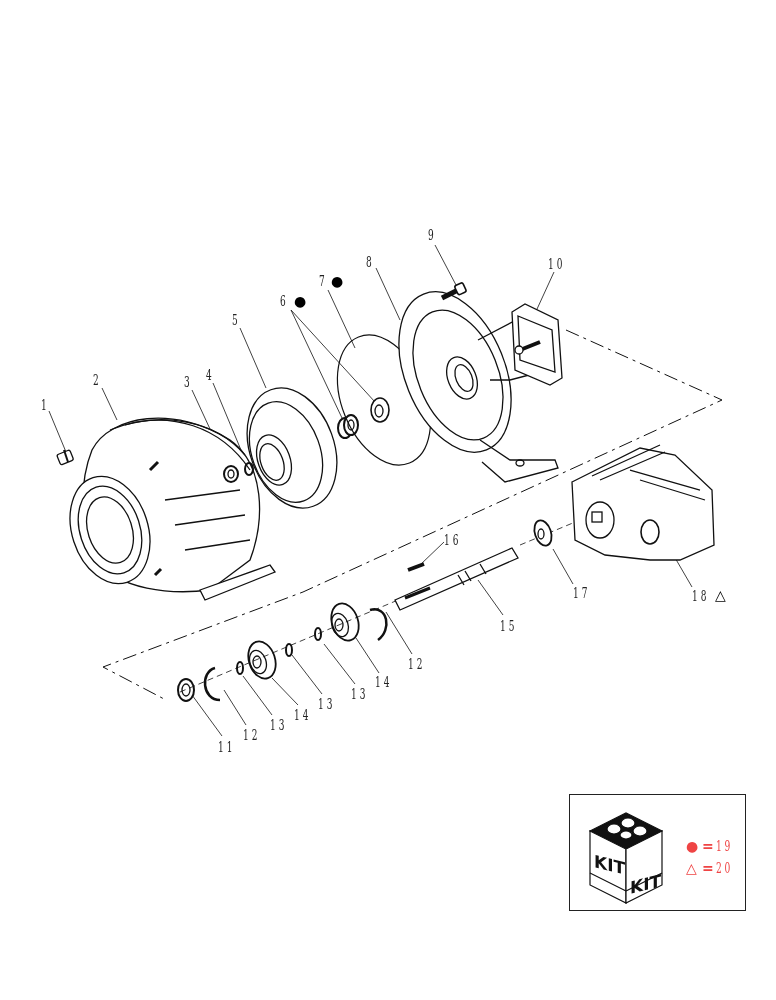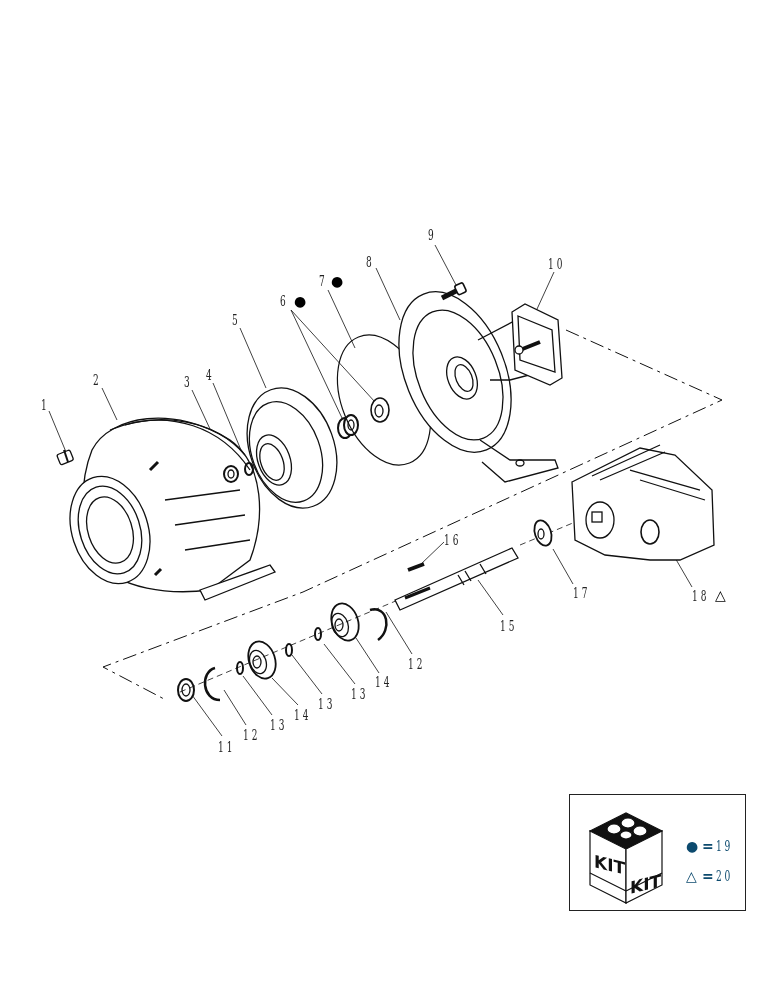--- a/index.html
+++ b/index.html
@@ -1,21 +1,21 @@
 <!DOCTYPE html>
 <html><head>
 <meta charset="utf-8">
 <style>
   html, body { margin:0; padding:0; background:#ffffff; }
   body { width:776px; height:1000px; position:relative; overflow:hidden; font-family:"DejaVu Serif", serif; }
   #stage { position:absolute; left:0; top:0; width:776px; height:1000px; }
   .callout { position:absolute; font-family:"DejaVu Serif", serif; font-size:15px; color:#222; letter-spacing:5px; line-height:1; transform:scaleX(0.6); transform-origin:left top; }
   .marker { position:absolute; font-size:14px; color:#000; line-height:1; }
   .kit-box { position:absolute; left:569px; top:794px; width:177px; height:117px; border:1px solid #222; box-sizing:border-box; background:#fff; }
-  .kit-legend { position:absolute; left:116px; font-family:"DejaVu Serif", serif; font-size:14px; line-height:1; color:#0c4a6e; }
+  .kit-legend { position:absolute; left:116px; font-family:"DejaVu Serif", serif; font-size:14px; line-height:1; color:#ef4444; }
   .kit-legend .sym { display:inline-block; width:14px; }
   .kit-legend .eq { display:inline-block; font-family:"DejaVu Sans", sans-serif; font-weight:bold; margin:0 2px; }
   .kit-legend .num { display:inline-block; letter-spacing:4px; transform:scaleX(0.65); transform-origin:left center; }
 </style>
 </head>
 <body>
 
 <div id="stage">
 
   <svg width="776" height="1000" viewBox="0 0 776 1000" style="position:absolute;left:0;top:0" fill="none" stroke="#111" stroke-width="1.3">
@@ -216,18 +216,18 @@
       <polygon points="12,32 48,50 48,104 12,86"></polygon>
       <polygon points="48,50 84,32 84,86 48,104"></polygon>
       <line x1="12" y1="74" x2="48" y2="92"></line>
       <line x1="48" y1="92" x2="84" y2="74"></line>
       <text x="16" y="76" font-family="DejaVu Sans, sans-serif" font-size="17" font-weight="bold" fill="#111" stroke="none" transform="skewY(14) translate(0,-12)">KIT</text>
       <text x="52" y="84" font-family="DejaVu Sans, sans-serif" font-size="17" font-weight="bold" fill="#111" stroke="none" transform="skewY(-14) translate(0,24)">KIT</text>
     </svg>
     <div class="kit-legend" style="top:44px">
       <span class="sym">●</span><span class="eq">=</span><span class="num">19</span>
     </div>
-    <div class="kit-legend" style="top:74px">
+    <div class="kit-legend" style="top:66px">
       <span class="sym">△</span><span class="eq">=</span><span class="num">20</span>
     </div>
   </div>
 
 </div>
 
 </body></html>

